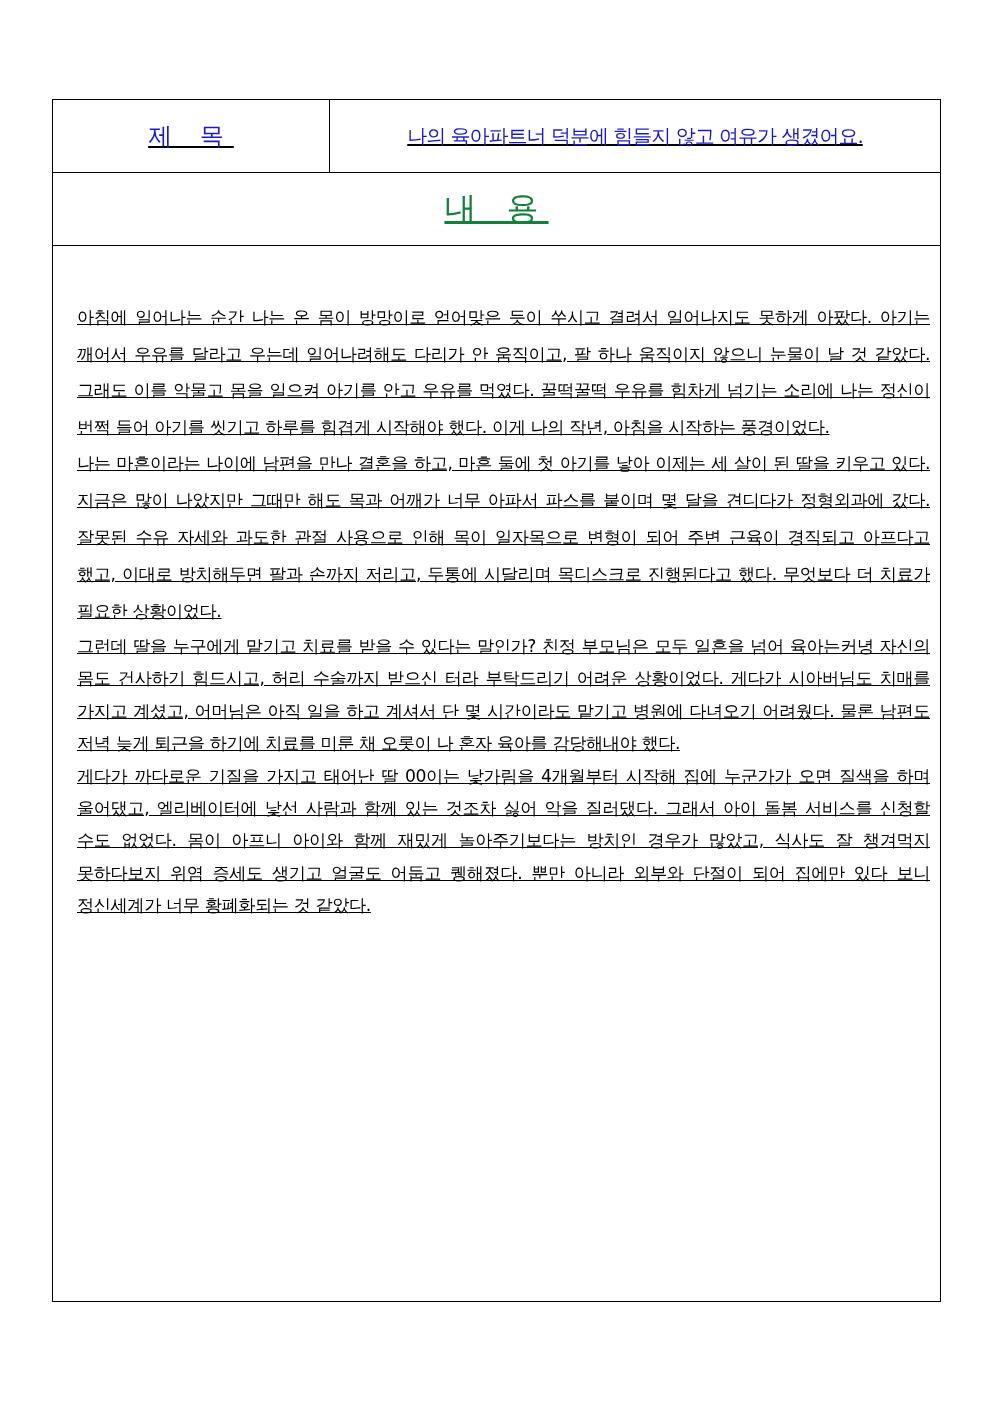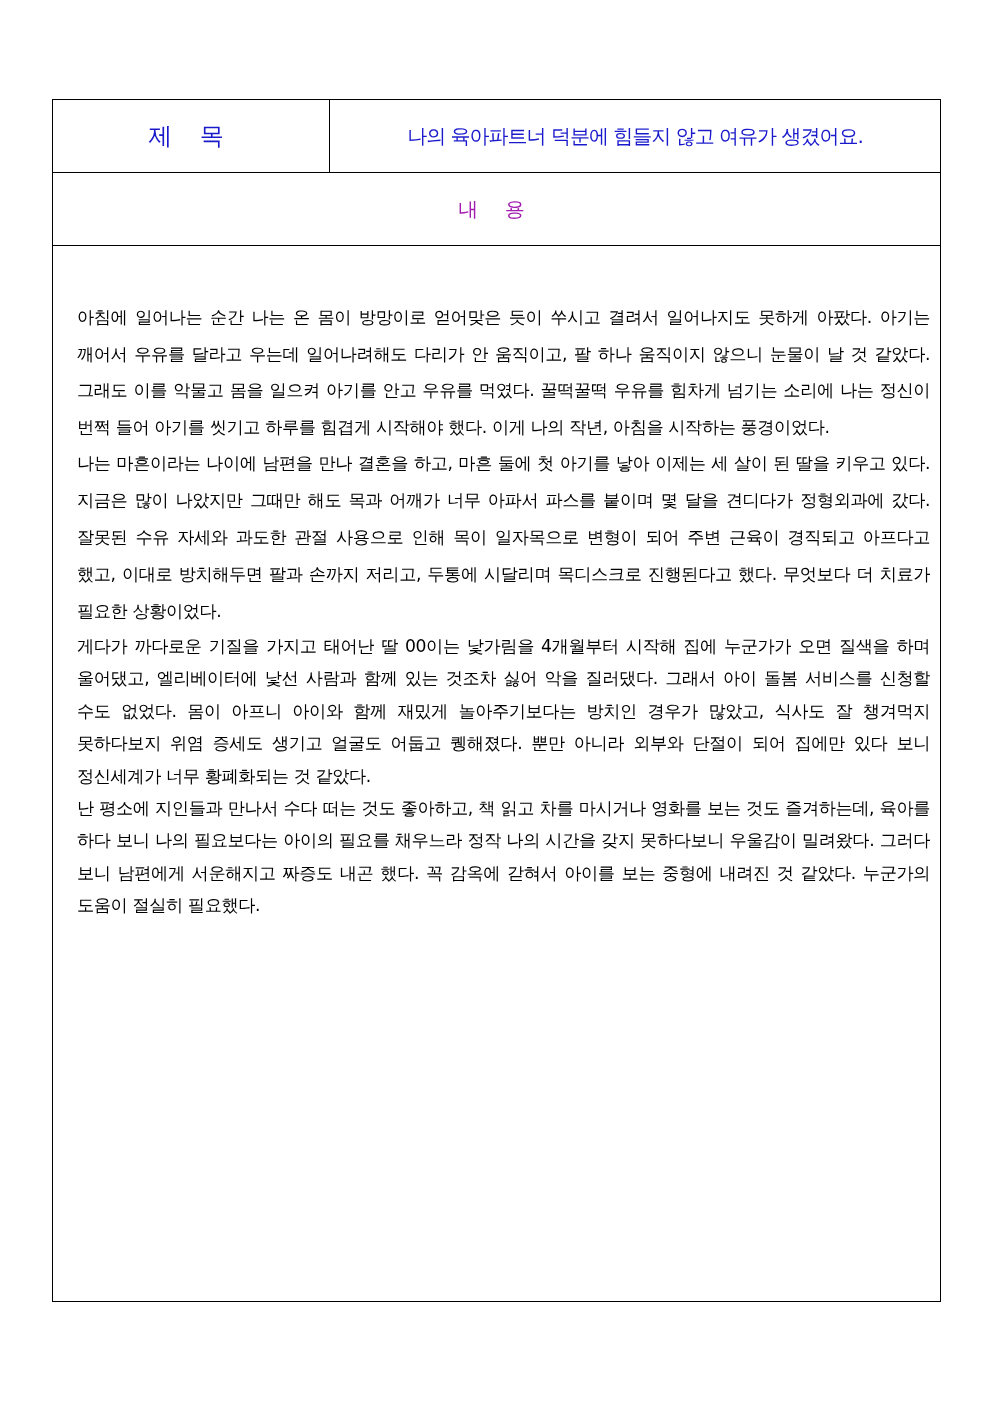--- a/index.html
+++ b/index.html
@@ -19,20 +19,21 @@
       left: 52px;
       top: 99px;
       width: 889px;
       border: 1px solid #000;
       box-sizing: border-box;
     }
     .row {
       display: flex;
       border-bottom: 1px solid #000;
       box-sizing: border-box;
+      text-decoration: underline;
     }
     .row:last-child { border-bottom: none; margin-left: 16px; }
     .title-row { height: 73px; }
     .title-label-cell {
       width: 276px;
       border-right: 1px solid #000;
       display: flex;
       align-items: center;
       justify-content: center;
       color: #1a1acc;
@@ -47,22 +48,22 @@
       color: #1a1acc;
       font-size: 20px;
       letter-spacing: -1px;
       white-space: nowrap;
     }
     .content-header-row {
       height: 73px;
       display: flex;
       align-items: center;
       justify-content: center;
-      color: #a21caf;
-      font-size: 20px;
+      color: #15803d;
+      font-size: 32px;
       letter-spacing: 10px;
     }
     .body-row {
       display: block;
       height: 1055px;
       padding: 53px 10px 0 8px;
       box-sizing: border-box;
     }
     .para {
       margin: 0;
@@ -82,16 +83,16 @@
 
 <div class="doc-table">
   <div class="row title-row">
     <div class="title-label-cell">제 목</div>
     <div class="title-value-cell">나의 육아파트너 덕분에 힘들지 않고 여유가 생겼어요.</div>
   </div>
   <div class="row content-header-row">내 용</div>
   <div class="row body-row">
     <p class="para p1"> 아침에 일어나는 순간 나는 온 몸이 방망이로 얻어맞은 듯이 쑤시고 결려서 일어나지도 못하게 아팠다. 아기는 깨어서 우유를 달라고 우는데 일어나려해도 다리가 안 움직이고, 팔 하나 움직이지 않으니 눈물이 날 것 같았다. 그래도 이를 악물고 몸을 일으켜 아기를 안고 우유를 먹였다. 꿀떡꿀떡 우유를 힘차게 넘기는 소리에 나는 정신이 번쩍 들어 아기를 씻기고 하루를 힘겹게 시작해야 했다. 이게 나의 작년, 아침을 시작하는 풍경이었다.</p>
     <p class="para p2"> 나는 마흔이라는 나이에 남편을 만나 결혼을 하고, 마흔 둘에 첫 아기를 낳아 이제는 세 살이 된 딸을 키우고 있다. 지금은 많이 나았지만 그때만 해도 목과 어깨가 너무 아파서 파스를 붙이며 몇 달을 견디다가 정형외과에 갔다. 잘못된 수유 자세와 과도한 관절 사용으로 인해 목이 일자목으로 변형이 되어 주변 근육이 경직되고 아프다고 했고, 이대로 방치해두면 팔과 손까지 저리고, 두통에 시달리며 목디스크로 진행된다고 했다. 무엇보다 더 치료가 필요한 상황이었다.</p>
+    <p class="para tight"> 그런데 딸을 누구에게 맡기고 치료를 받을 수 있다는 말인가? 친정 부모님은 모두 일흔을 넘어 육아는커녕 자신의 몸도 건사하기 힘드시고, 허리 수술까지 받으신 터라 부탁드리기 어려운 상황이었다. 게다가 시아버님도 치매를 가지고 계셨고, 어머님은 아직 일을 하고 계셔서 단 몇 시간이라도 맡기고 병원에 다녀오기 어려웠다. 물론 남편도 저녁 늦게 퇴근을 하기에 치료를 미룬 채 오롯이 나 혼자 육아를 감당해내야 했다.</p>
     <p class="para tight"> 게다가 까다로운 기질을 가지고 태어난 딸 00이는 낯가림을 4개월부터 시작해 집에 누군가가 오면 질색을 하며 울어댔고, 엘리베이터에 낯선 사람과 함께 있는 것조차 싫어 악을 질러댔다. 그래서 아이 돌봄 서비스를 신청할 수도 없었다. 몸이 아프니 아이와 함께 재밌게 놀아주기보다는 방치인 경우가 많았고, 식사도 잘 챙겨먹지 못하다보지 위염 증세도 생기고 얼굴도 어둡고 퀭해졌다. 뿐만 아니라 외부와 단절이 되어 집에만 있다 보니 정신세계가 너무 황폐화되는 것 같았다.</p>
-    <p class="para tight">난 평소에 지인들과 만나서 수다 떠는 것도 좋아하고, 책 읽고 차를 마시거나 영화를 보는 것도 즐겨하는데, 육아를 하다 보니 나의 필요보다는 아이의 필요를 채우느라 정작 나의 시간을 갖지 못하다보니 우울감이 밀려왔다. 그러다 보니 남편에게 서운해지고 짜증도 내곤 했다. 꼭 감옥에 갇혀서 아이를 보는 중형에 내려진 것 같았다. 누군가의 도움이 절실히 필요했다.</p>
   </div>
 </div>
 
 </body></html>

